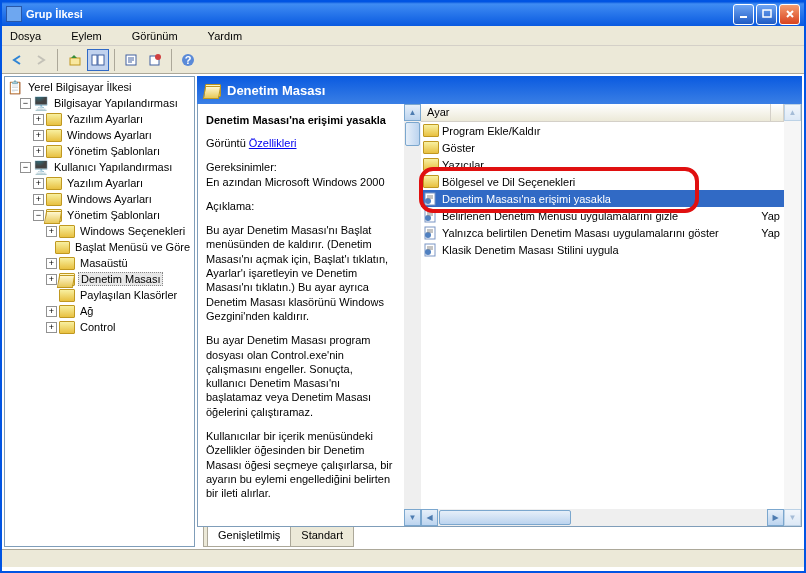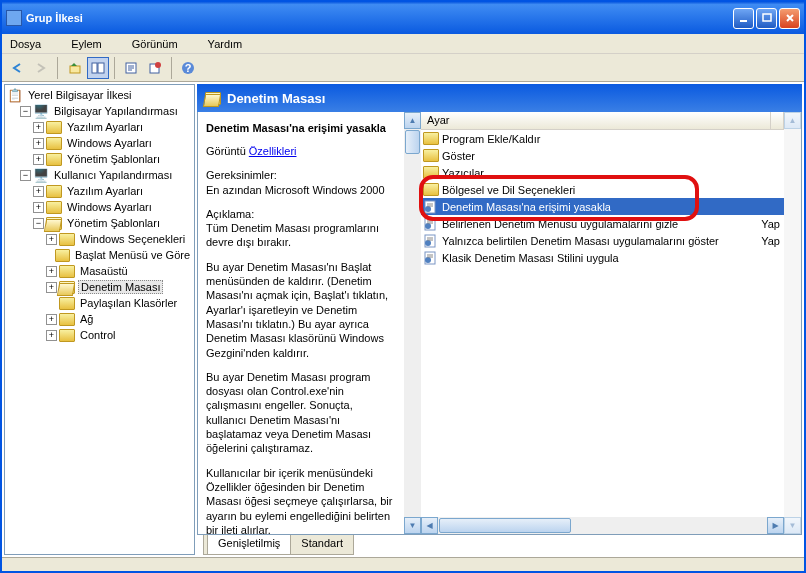--- a/index.html
+++ b/index.html
@@ -1,17 +1,17 @@
 <!DOCTYPE html>
 <html><head>
 <meta charset="utf-8">
 <style>
 *{box-sizing:border-box;margin:0;padding:0;font-family:Tahoma,sans-serif;font-size:11px}
 body{background:#fff;width:806px;height:573px;overflow:hidden;border:2px solid #0054e3}
-.titlebar{height:32px;background:linear-gradient(#0a5ae0,#3f8cf3 8%,#0a5ae0);display:flex;align-items:center;color:#fff;font-weight:bold;padding:0 4px}
+.titlebar{height:24px;background:linear-gradient(#0a5ae0,#3f8cf3 8%,#0a5ae0);display:flex;align-items:center;color:#fff;font-weight:bold;padding:0 4px}
 .titlebar .ti{width:16px;height:16px;margin-right:4px;background:#6ea7f0;border:1px solid #2857a7}
 .winbtns{margin-left:auto;display:flex;gap:2px}
 .winbtn{width:21px;height:21px;border:1px solid #fff;border-radius:3px;display:flex;align-items:center;justify-content:center;color:#fff;font-weight:bold;font-size:12px}
 .min,.max{background:linear-gradient(#6fa6f4,#1f5bc4)}
 .close{background:linear-gradient(#f49d70,#d9431f)}
 .menubar{height:20px;background:#ece9d8;display:flex;align-items:center;padding:0 8px;gap:30px;border-bottom:1px solid #d4d0c8}
 .menubar span{cursor:default}
 .toolbar{height:28px;background:#ece9d8;display:flex;align-items:center;padding:0 4px;gap:2px;border-bottom:1px solid #aca899}
 .tbtn{width:22px;height:22px;display:flex;align-items:center;justify-content:center;border:1px solid transparent}
 .sep{width:1px;height:22px;background:#aca899;margin:0 3px}
@@ -256,21 +256,21 @@
     <div class="mainhead">
       <span class="oico"></span>
       <span style="font-size:13px">Denetim Masası</span>
     </div>
     <div class="split">
       <div style="display:flex;flex:0 0 206px;flex-direction:column">
         <div class="desc" style="flex:1">
           <h3>Denetim Masası'na erişimi yasakla</h3>
           <p><span>Görüntü</span> <a href="#">Özellikleri</a></p>
           <p><span>Gereksinimler:</span><br><span>En azından Microsoft Windows 2000</span></p>
-          <p><span>Açıklama:</span><br><span>Tüm Denetim Masası programlarını devre dışı bırakır.</span></p>
+          <p><span>Açıklama:</span><br></p>
           <p>Bu ayar Denetim Masası'nı Başlat menüsünden de kaldırır. (Denetim Masası'nı açmak için, Başlat'ı tıklatın, Ayarlar'ı işaretleyin ve Denetim Masası'nı tıklatın.) Bu ayar ayrıca Denetim Masası klasörünü Windows Gezgini'nden kaldırır.</p>
           <p>Bu ayar Denetim Masası program dosyası olan Control.exe'nin çalışmasını engeller. Sonuçta, kullanıcı Denetim Masası'nı başlatamaz veya Denetim Masası öğelerini çalıştıramaz.</p>
           <p>Kullanıcılar bir içerik menüsündeki Özellikler öğesinden bir Denetim Masası öğesi seçmeye çalışırlarsa, bir ayarın bu eylemi engellediğini belirten bir ileti alırlar.</p>
         </div>
       </div>
       <div class="vsb">
           <div class="vsbtn">▲</div>
           <div class="vtrack">
             <div style="height:24px;margin:1px;background:linear-gradient(90deg,#e6eff9,#bcd4ef);border:1px solid #7ba7ce;border-radius:2px"></div>
           </div>

